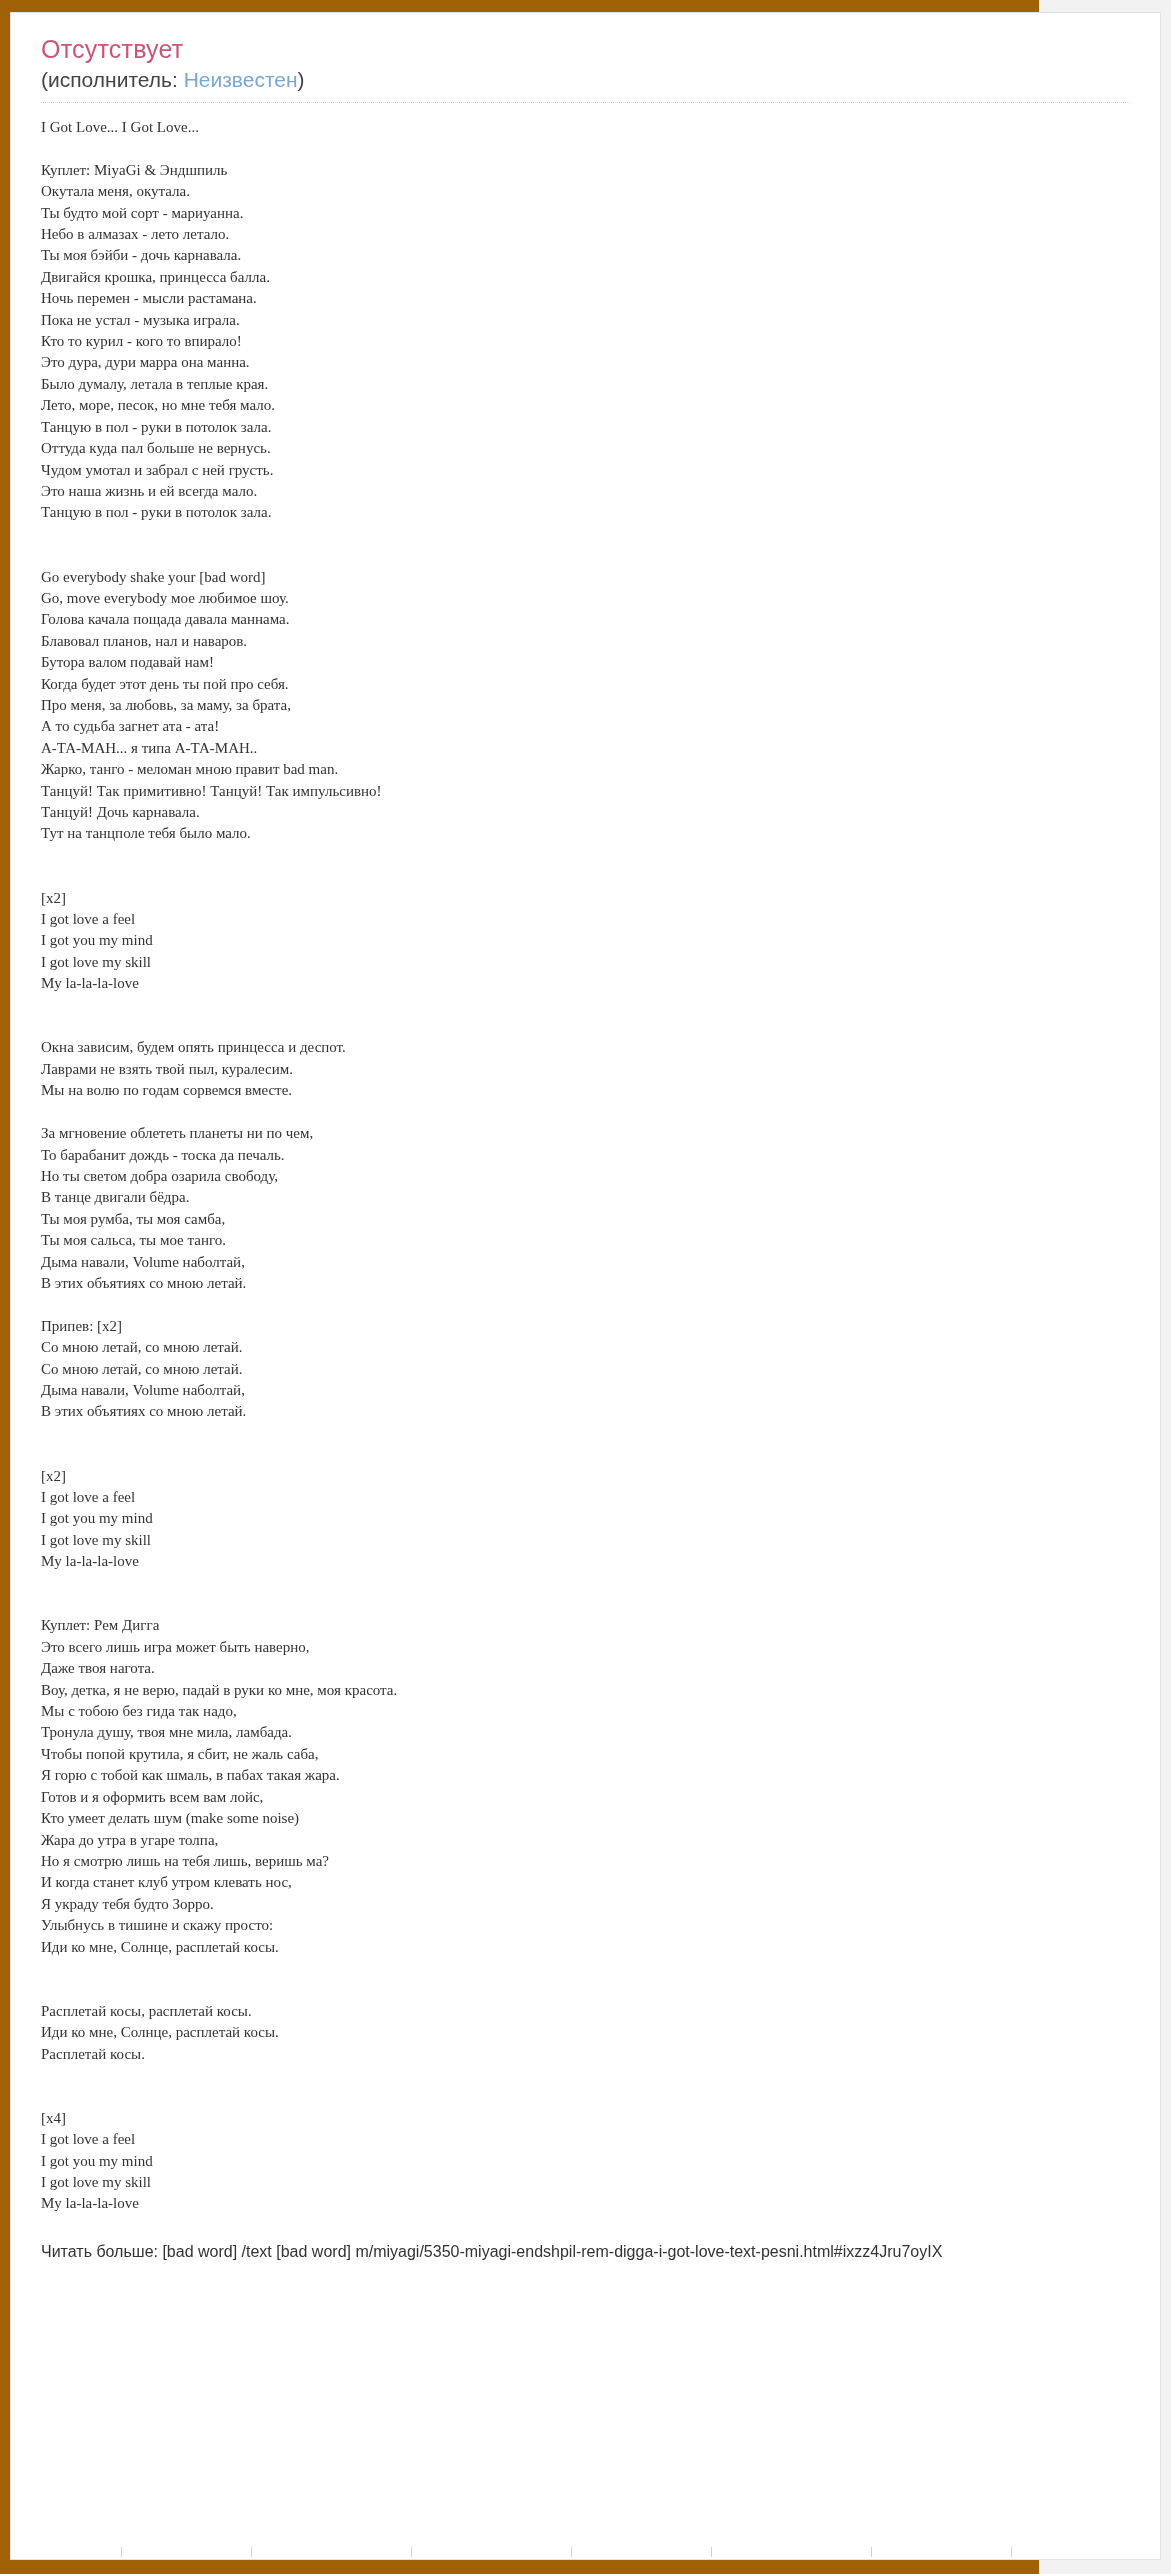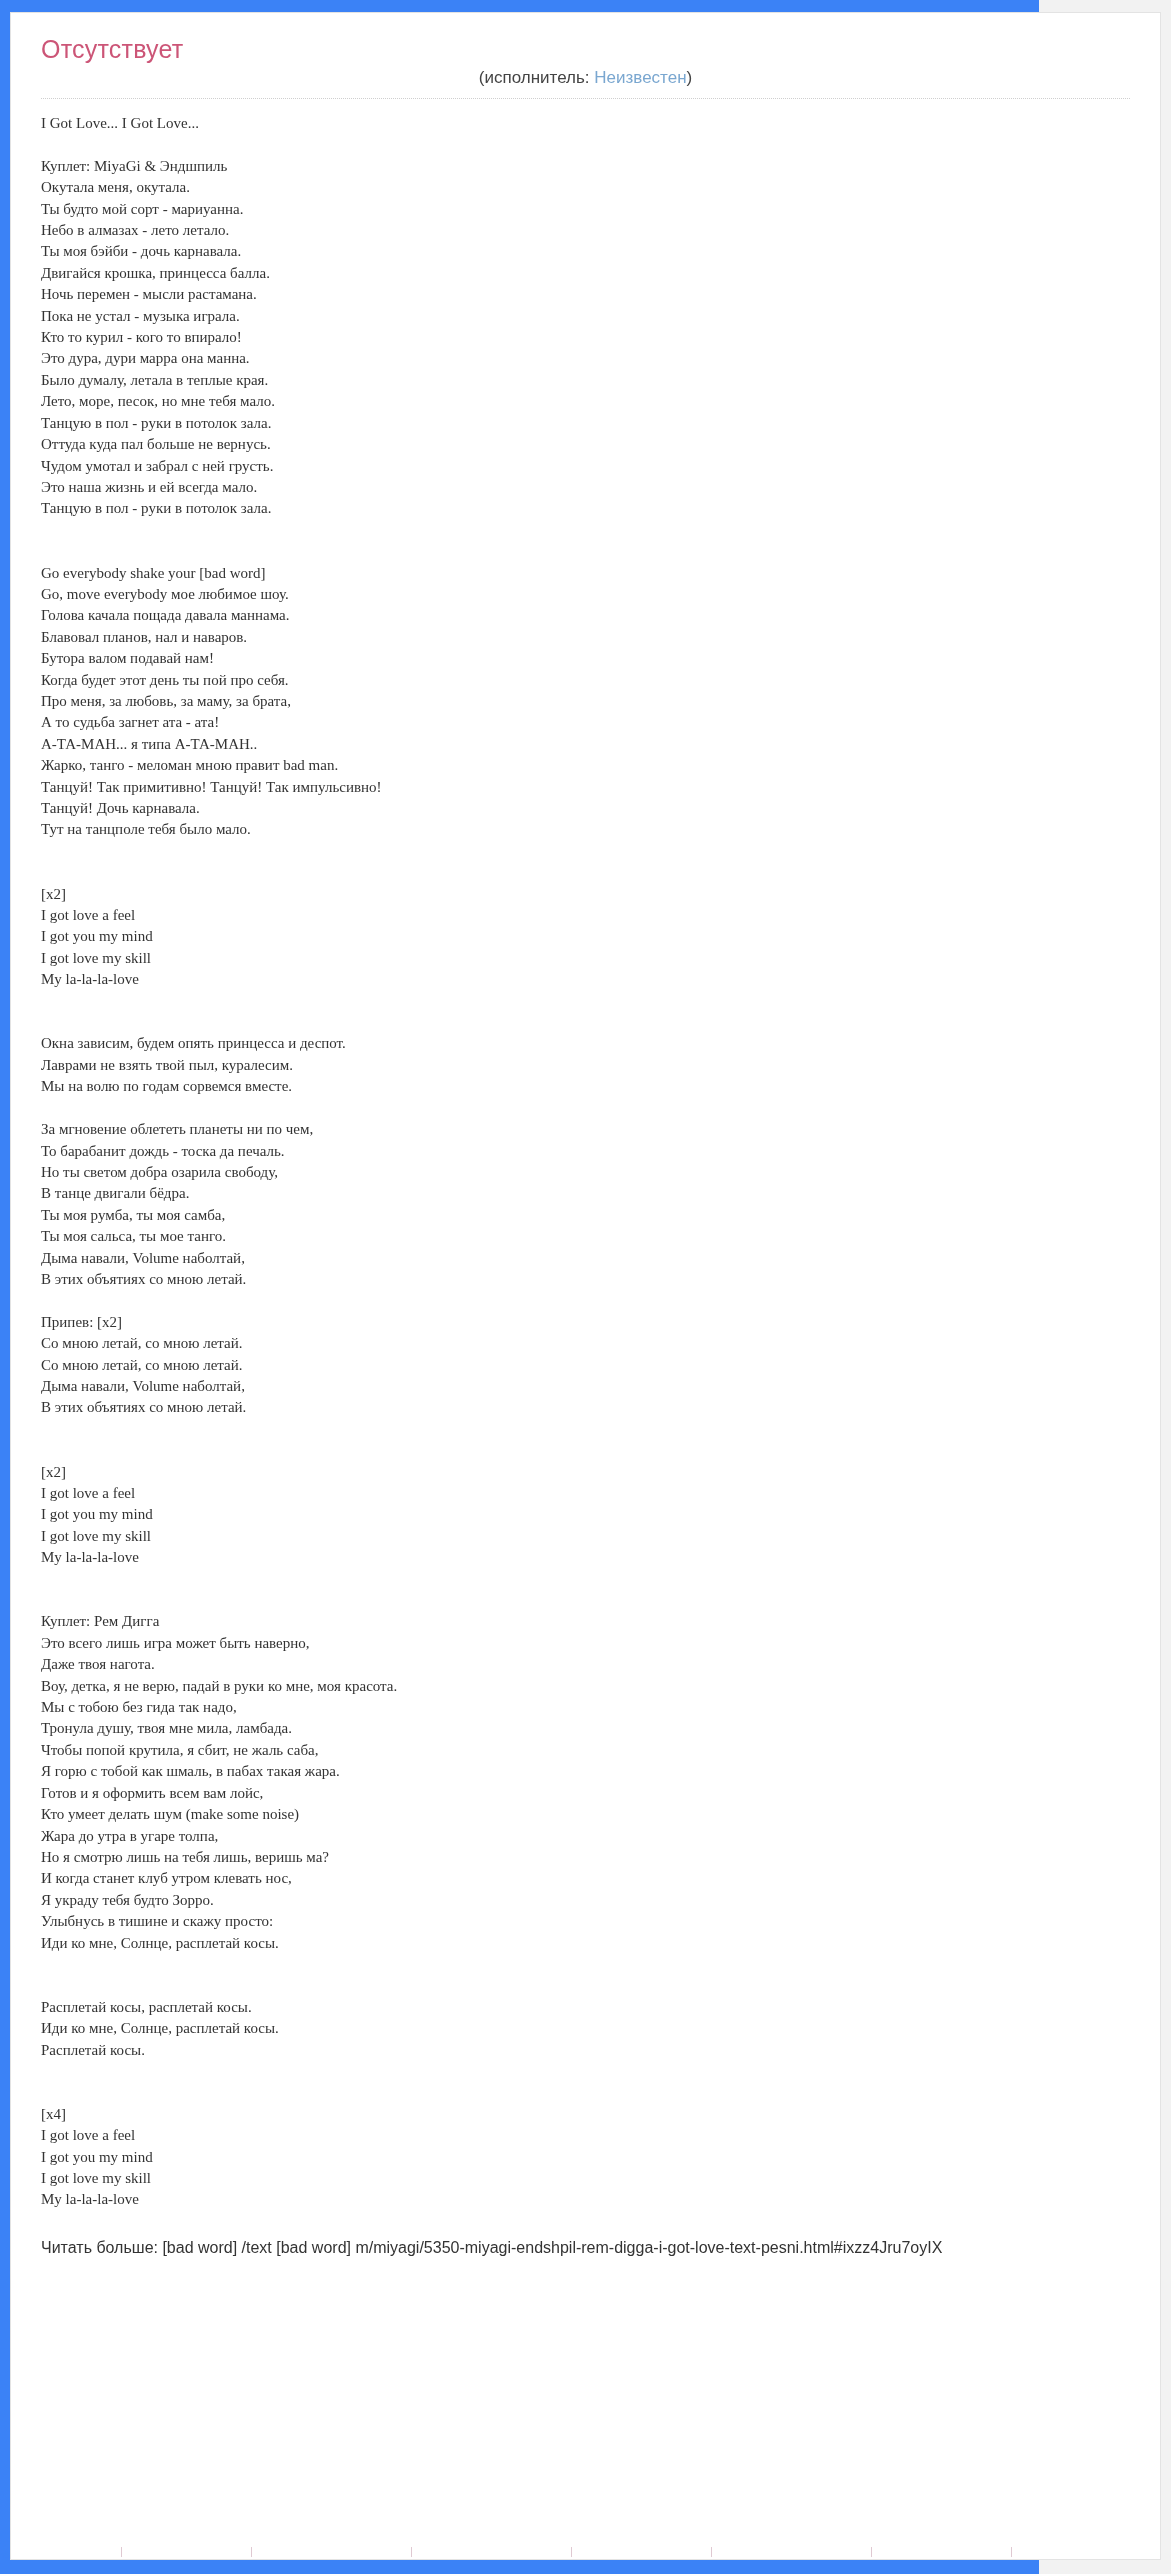--- a/index.html
+++ b/index.html
@@ -10,21 +10,21 @@
   body {
     width: 1171px;
     min-height: 2574px;
     font-family: "Liberation Sans", sans-serif;
     -webkit-font-smoothing: antialiased;
   }
   .page {
     position: relative;
     width: 1039px;
     min-height: 2574px;
-    background: #3b82f6;
+    background: #a16207;
     box-sizing: border-box;
     padding: 12px 10px 0 10px;
   }
   .sheet {
     background: #ffffff;
     border: 1px solid #e3e3e3;
     box-sizing: border-box;
     width: 1151px;
     min-height: 2548px;
     padding: 22px 30px 10px 30px;
@@ -32,26 +32,25 @@
   }
   .song-title {
     color: #cc5577;
     font-size: 25px;
     line-height: 29px;
     font-weight: normal;
     margin: 0 0 4px 0;
     letter-spacing: 0.2px;
   }
   .artist-line {
-    font-size: 17px;
+    font-size: 21px;
     color: #444444;
     margin: 0 0 2px 0;
     padding-bottom: 10px;
     border-bottom: 1px dotted #cfcfcf;
-    text-align: center;
   }
   .artist-line .artist-link {
     color: #7aa7d0;
     text-decoration: none;
   }
   .lyrics {
     font-size: 15px;
     line-height: 21.4px;
     color: #333333;
     white-space: pre-wrap;

